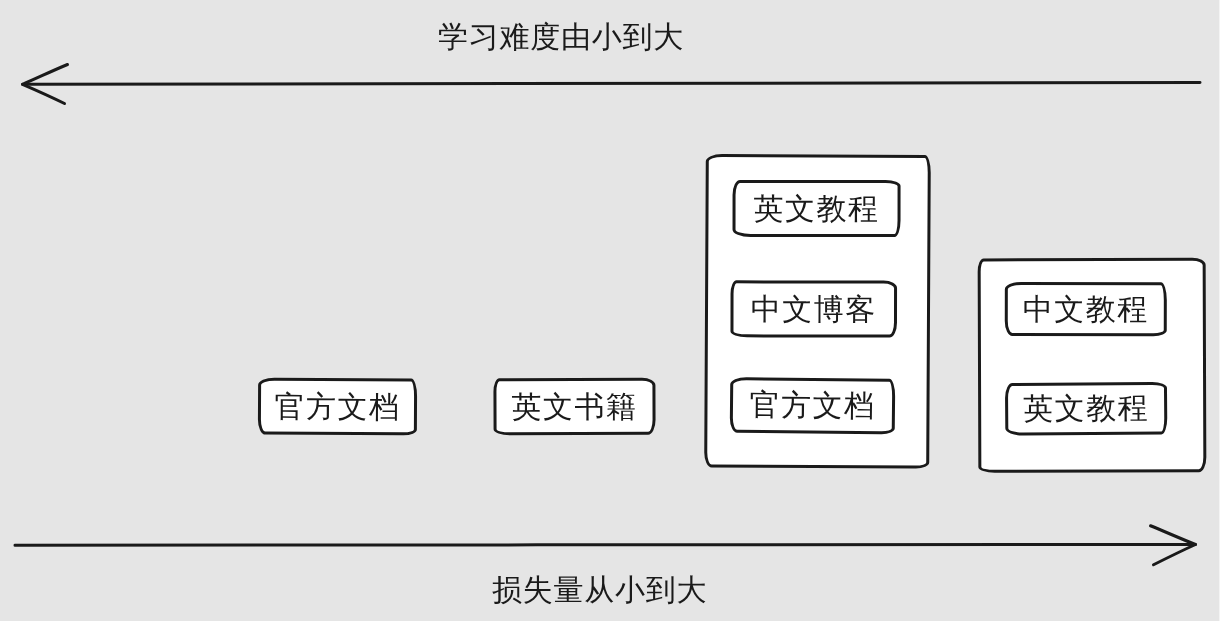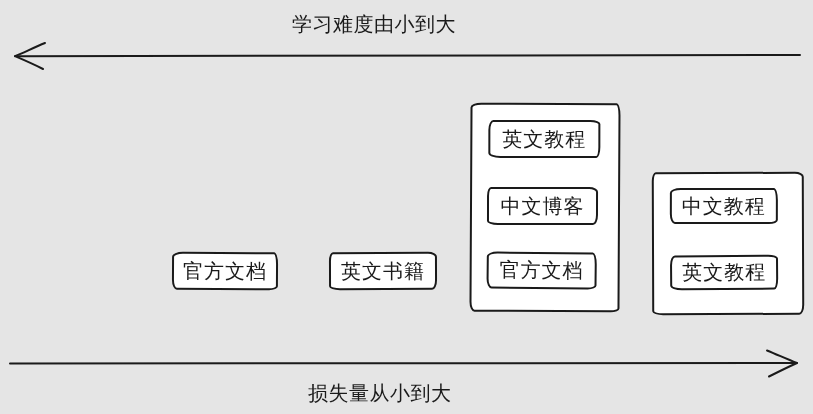--- a/index.html
+++ b/index.html
@@ -93,15 +93,15 @@
       <span>英文教程</span>
     </div>
   </div>
 
   <svg class="arrow-svg" style="top:348px;" width="813" height="34" viewBox="0 0 813 34">
     <path d="M 10 15.5 C 260 14.6, 560 16, 796 15" fill="none" stroke="#1a1a1a" stroke-width="2" stroke-linecap="round"></path>
     <path d="M 767 2.5 C 778 7, 788 11.5, 797 15" fill="none" stroke="#1a1a1a" stroke-width="2" stroke-linecap="round"></path>
     <path d="M 797 15 C 787 19.5, 778 24, 769 28.5" fill="none" stroke="#1a1a1a" stroke-width="2" stroke-linecap="round"></path>
   </svg>
 
-  <div class="axis-label" style="left:308px; top:380px;">损失量从小到大</div>
+  <div class="axis-label" style="left:328px; top:380px;">损失量从小到大</div>
 
 </div>
 
 </body></html>

